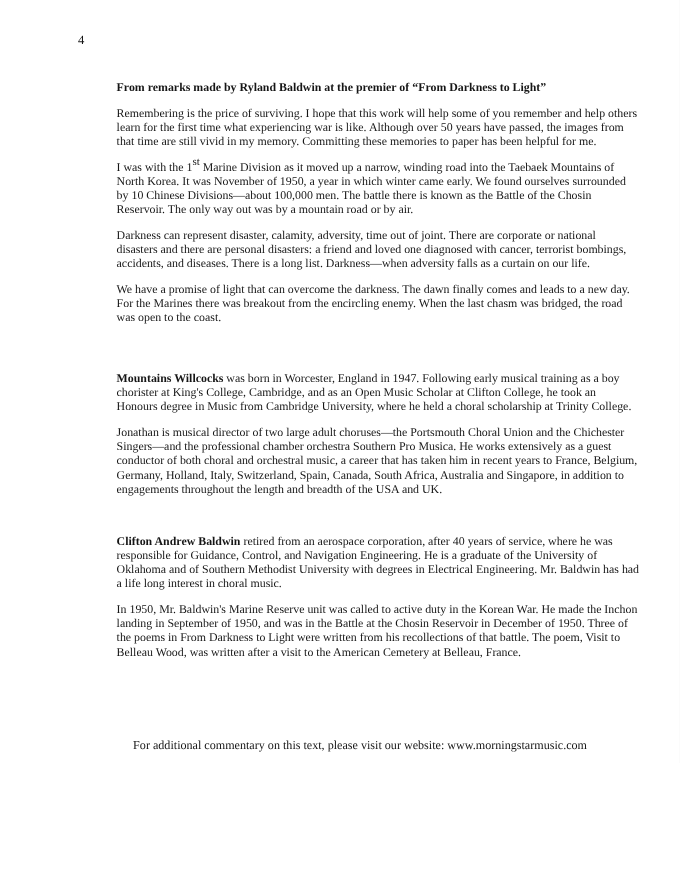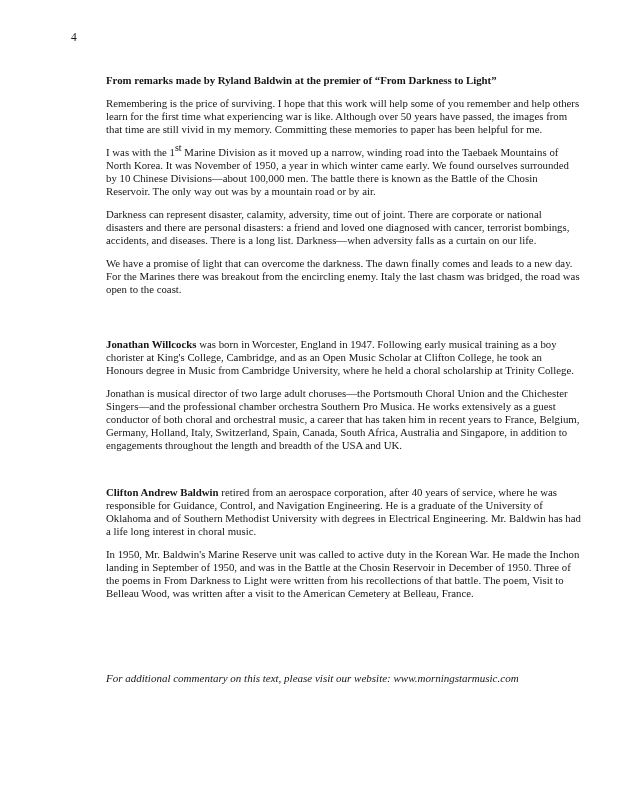--- a/index.html
+++ b/index.html
@@ -37,46 +37,46 @@
   .section-willcocks { margin-top: 42px; }
   .section-baldwin { margin-top: 34px; }
   .section p:last-child { margin-bottom: 0; }
   b { font-weight: bold; }
   sup {
     font-size: 10px;
     line-height: 0;
     vertical-align: super;
   }
   .footer-note {
-    font-style: italic;
     margin-top: 72px;
     font-size: 11px;
+    margin-left: 15px;
   }
 </style>
 </head>
 <body>
 
 <div class="page">
 
   <div class="page-number">4</div>
 
   <div class="content">
 
     <p class="heading">From remarks made by Ryland Baldwin at the premier of “From Darkness to Light”</p>
 
     <p>Remembering is the price of surviving.  I hope that this work will help some of you remember and help others learn for the first time what experiencing war is like.  Although over 50 years have passed, the images from that time are still vivid in my memory. Committing these memories to paper has been helpful for me.</p>
 
     <p><span>I was with the 1</span><sup>st</sup><span> Marine Division as it moved up a narrow, winding road into the Taebaek Mountains of North Korea.  It was November of 1950, a year in which winter came early.  We found ourselves surrounded by 10 Chinese Divisions—about 100,000 men. The battle there is known as the Battle of the Chosin Reservoir.  The only way out was by a mountain road or by air.</span></p>
 
     <p>Darkness can represent disaster, calamity, adversity, time out of joint.  There are corporate or national disasters and there are personal disasters: a friend and loved one diagnosed with cancer, terrorist bombings, accidents, and diseases.  There is a long list.  Darkness—when adversity falls as a curtain on our life.</p>
 
-    <p>We have a promise of light that can overcome the darkness.  The dawn finally comes and leads to a new day. For the Marines there was breakout from the encircling enemy. Italy the last chasm was bridged, the road was open to the coast.</p>
+    <p>We have a promise of light that can overcome the darkness.  The dawn finally comes and leads to a new day. For the Marines there was breakout from the encircling enemy. When the last chasm was bridged, the road was open to the coast.</p>
 
     <div class="section section-willcocks">
-      <p><b>Jonathan Willcocks</b><span> was born in Worcester, England in 1947. Following early musical training as a boy chorister at King's College, Cambridge, and as an Open Music Scholar at Clifton College, he took an Honours degree in Music from Cambridge University, where he held a choral scholarship at Trinity College.</span></p>
+      <p><b>Mountains Willcocks</b><span> was born in Worcester, England in 1947. Following early musical training as a boy chorister at King's College, Cambridge, and as an Open Music Scholar at Clifton College, he took an Honours degree in Music from Cambridge University, where he held a choral scholarship at Trinity College.</span></p>
       <p>Jonathan is musical director of two large adult choruses—the Portsmouth Choral Union and the Chichester Singers—and the professional chamber orchestra Southern Pro Musica. He works extensively as a guest conductor of both choral and orchestral music, a career that has taken him in recent years to France, Belgium, Germany, Holland, Italy, Switzerland, Spain, Canada, South Africa, Australia and Singapore, in addition to engagements throughout the length and breadth of the USA and UK.</p>
     </div>
 
     <div class="section section-baldwin">
       <p><b>Clifton Andrew Baldwin</b><span> retired from an aerospace corporation, after 40 years of service, where he was responsible for Guidance, Control, and Navigation Engineering.  He is a graduate of the University of Oklahoma and of Southern Methodist University with degrees in Electrical Engineering.  Mr. Baldwin has had a life long interest in choral music.</span></p>
       <p>In 1950, Mr. Baldwin's Marine Reserve unit was called to active duty in the Korean War.  He made the Inchon landing in September of 1950, and was in the Battle at the Chosin Reservoir in December of 1950.  Three of the poems in From Darkness to Light were written from his recollections of that battle.  The poem, Visit to Belleau Wood, was written after a visit to the American Cemetery at Belleau, France.</p>
     </div>
 
     <p class="footer-note">For additional commentary on this text, please visit our website: www.morningstarmusic.com</p>
 

